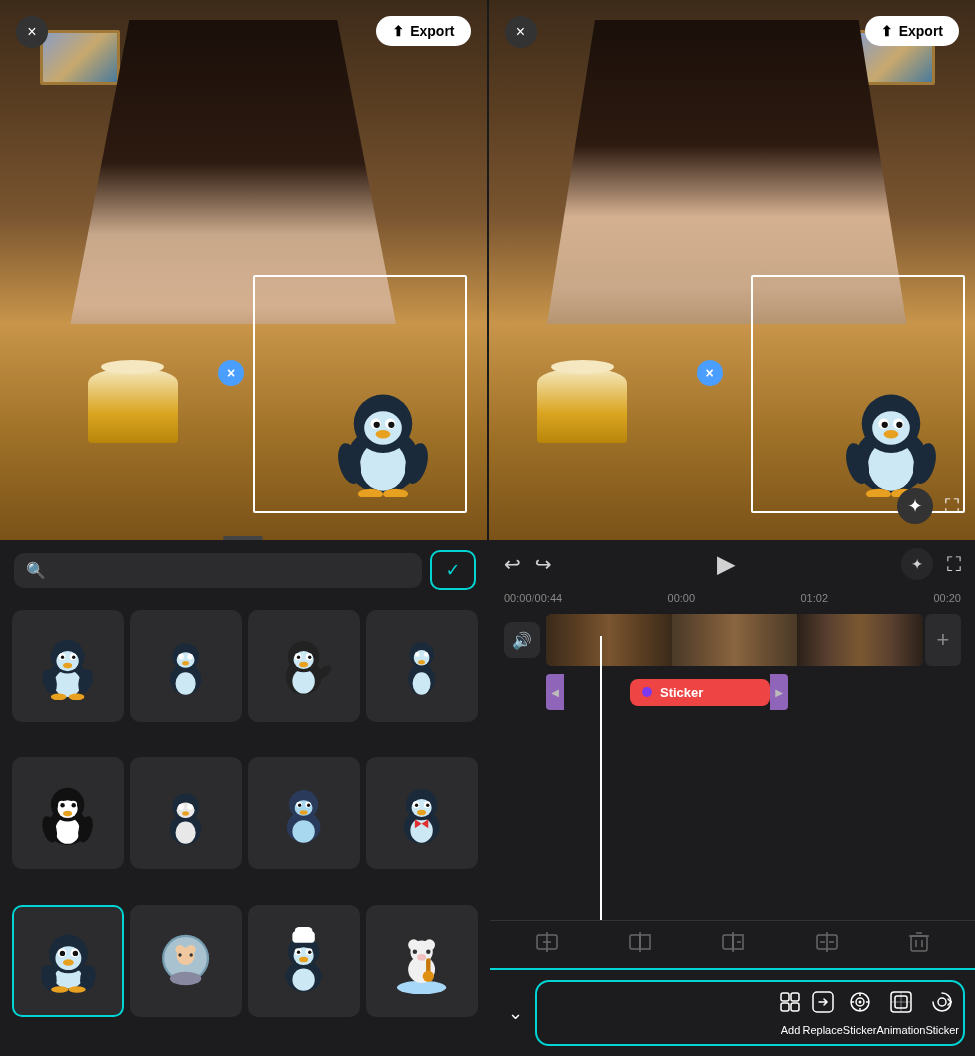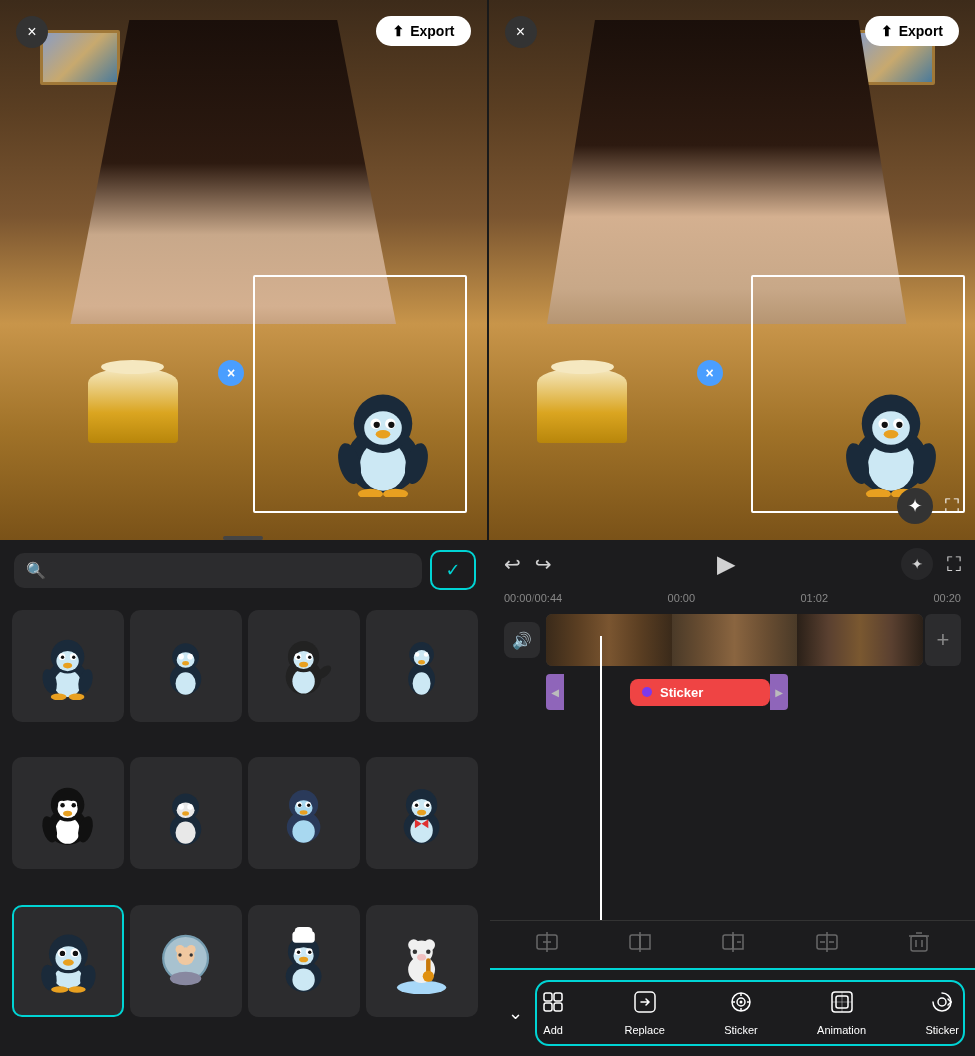--- a/index.html
+++ b/index.html
@@ -349,21 +349,21 @@
       background: none;
       border: none;
       color: #fff;
       font-size: 18px;
       cursor: pointer;
       padding: 0 8px;
     }
     .action-items {
       display: flex;
       flex: 1;
-      justify-content: space-between;
+      justify-content: flex-end;
       border: 2px solid #00d4d4;
       border-radius: 14px;
       padding: 8px 4px;
     }
     .action-item {
       display: flex;
       flex-direction: column;
       align-items: center;
       gap: 4px;
       cursor: pointer;

